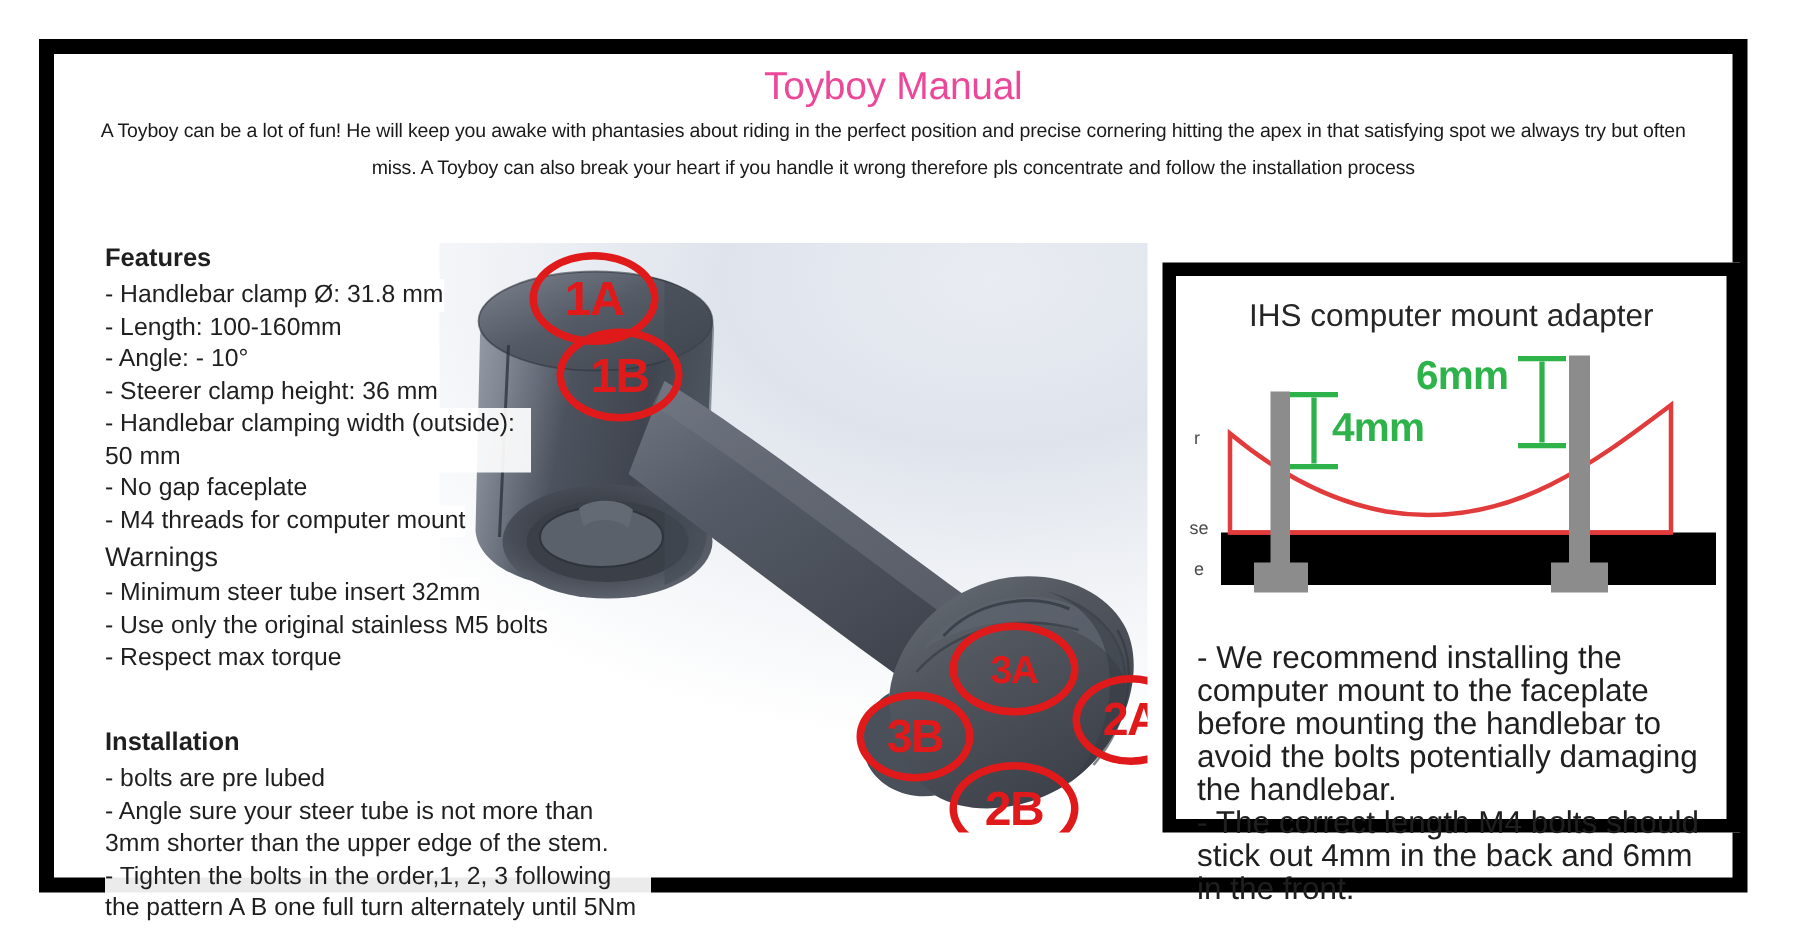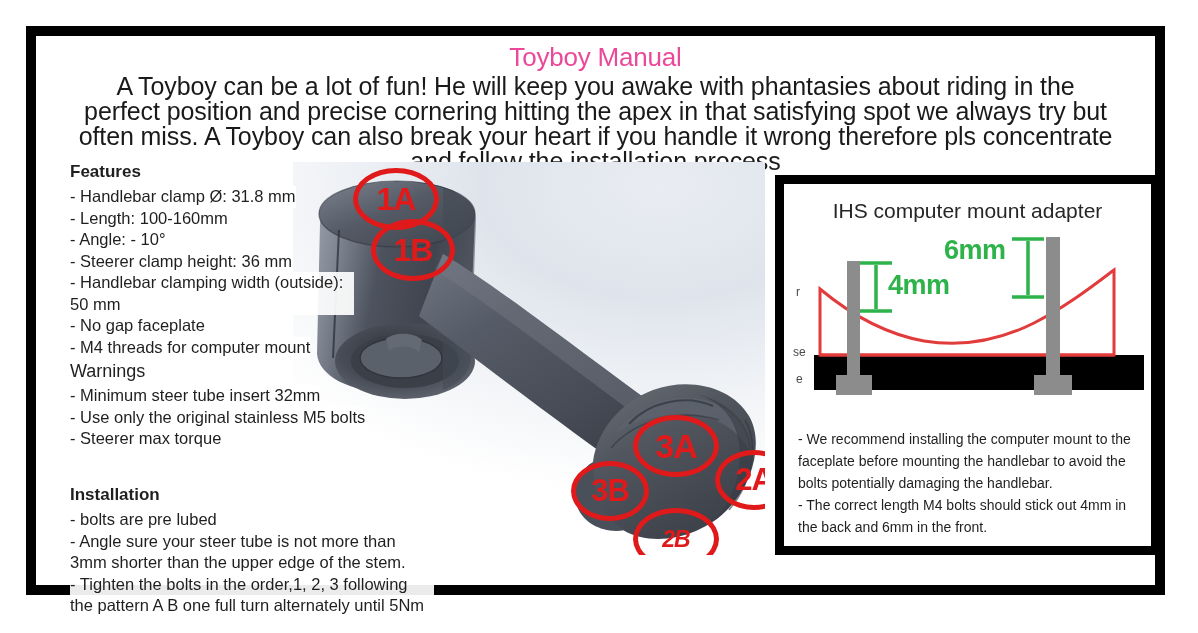--- a/index.html
+++ b/index.html
@@ -40,24 +40,24 @@
     width: 100%;
     text-align: center;
   }
   #manual-title {
     font-size: 26px;
     color: #ec4899;
     line-height: 34px;
     letter-spacing: -0.2px;
   }
   #manual-intro {
-    font-size: 25px;
+    font-size: 13px;
     color: #1a1a1a;
     line-height: 25px;
-    padding: 0 40px;
+    padding: 0 24px;
     letter-spacing: -0.1px;
   }
 
   
   #stem-photo {
     position: absolute;
     left: 257px;
     top: 126px;
     width: 472px;
     height: 393px;
@@ -138,21 +138,21 @@
   .faint-label {
     position: absolute;
     font-size: 12px;
     color: #4a4a4a;
   }
   #ihs-notes {
     position: absolute;
     left: 14px;
     right: 10px;
     top: 244px;
-    font-size: 14px;
+    font-size: 21px;
     line-height: 22px;
     color: #1f1f1f;
   }
   #ihs-notes p { margin: 0; }
   .dim-label {
     position: absolute;
     color: #2eb34a;
     font-weight: bold;
     font-family: "Liberation Sans", sans-serif;
     font-size: 27px;
@@ -242,44 +242,44 @@
 
           <path d="M404 232 C 436 240, 458 262, 458 290 C 458 318, 442 344, 420 360
                    C 444 334, 452 300, 444 272 C 438 250, 422 238, 404 232 Z" fill="#373c45" opacity="0.6"></path>
 
           <path d="M452 258 C 466 282, 460 320, 436 348" stroke="#30353d" stroke-width="1.6" fill="none" opacity="0.6"></path>
         </g>
       </svg>
 
       <div class="bolt-marker" style="left: 60px; top: 6px; width: 76px; height: 52px; font-size: 32px;">1A</div>
       <div class="bolt-marker" style="left: 78px; top: 57px; width: 74px; height: 52px; font-size: 32px;">1B</div>
-      <div class="bolt-marker" style="left: 340px; top: 253px; width: 76px; height: 52px; font-size: 34px;">3A</div>
+      <div class="bolt-marker" style="left: 340px; top: 253px; width: 76px; height: 52px; font-size: 26px;">3A</div>
       <div class="bolt-marker" style="left: 422px; top: 288px; width: 68px; height: 50px; font-size: 31px;">2A</div>
       <div class="bolt-marker" style="left: 278px; top: 299px; width: 68px; height: 50px; font-size: 31px;">3B</div>
-      <div class="bolt-marker" style="left: 340px; top: 346px; width: 76px; height: 52px; font-size: 23px; font-style: italic;">2B</div>
+      <div class="bolt-marker" style="left: 340px; top: 346px; width: 76px; height: 52px; font-size: 32px;">2B</div>
     </div>
 
     <div id="left-column">
 
       <div id="features-block" class="sec-block">
         <p class="sec-heading">Features</p>
         <p class="sec-line"><span class="txt-bg">- Handlebar clamp Ø: 31.8 mm</span></p>
         <p class="sec-line"><span class="txt-bg">- Length: 100-160mm</span></p>
         <p class="sec-line"><span class="txt-bg">- Angle: - 10°</span></p>
         <p class="sec-line"><span class="txt-bg">- Steerer clamp height: 36 mm</span></p>
         <p class="sec-line wrap"><span class="txt-bg">- Handlebar clamping width (outside): 50 mm</span></p>
         <p class="sec-line"><span class="txt-bg">- No gap faceplate</span></p>
         <p class="sec-line"><span class="txt-bg">- M4 threads for computer mount</span></p>
       </div>
 
       <div id="warnings-block" class="sec-block">
         <p class="sec-heading light">Warnings</p>
         <p class="sec-line"><span class="txt-bg">- Minimum steer tube insert 32mm</span></p>
         <p class="sec-line"><span class="txt-bg">- Use only the original stainless M5 bolts</span></p>
-        <p class="sec-line"><span class="txt-bg">- Steerer max torque</span></p>
+        <p class="sec-line"><span class="txt-bg">- Respect max torque</span></p>
       </div>
 
       <div id="installation-block" class="sec-block">
         <p class="sec-heading">Installation</p>
         <p class="sec-line"><span class="txt-bg">- bolts are pre lubed</span></p>
         <p class="sec-line wrap"><span class="txt-bg">- Angle sure your steer tube is not more than 3mm shorter than the upper edge of the stem.</span></p>
         <p class="sec-line wrap"><span class="txt-bg">- Tighten the bolts in the order,1, 2, 3 following the pattern A B one full turn alternately until 5Nm</span></p>
       </div>
 
     </div>

